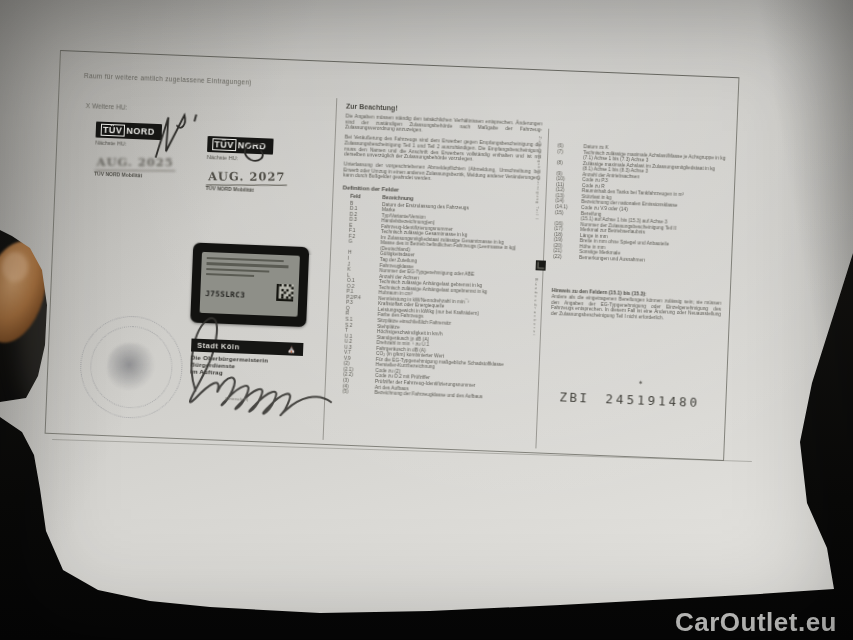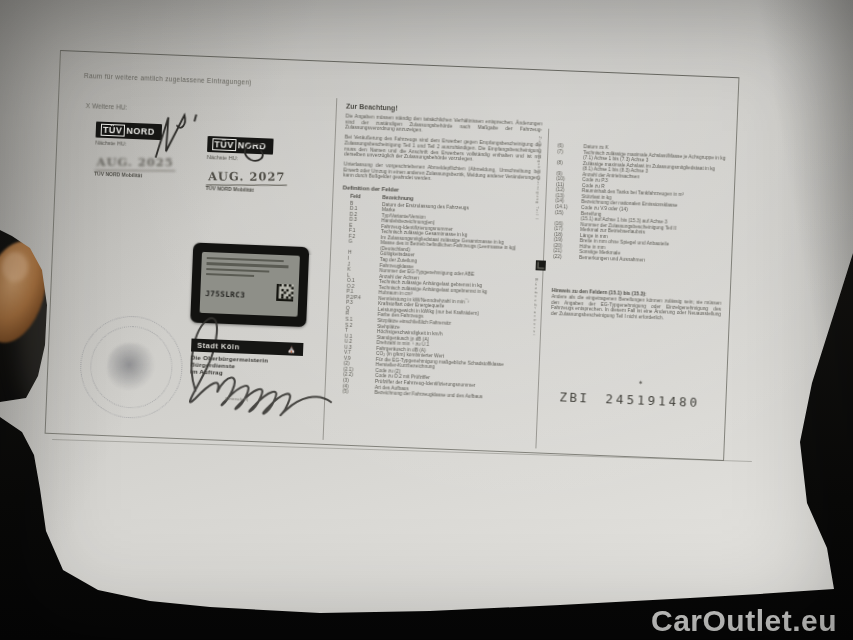--- a/index.html
+++ b/index.html
@@ -91,21 +91,21 @@
   .right{position:absolute;left:500px;top:72px;width:172px;}
   .right .frow .fc{width:26px;padding-left:0;}
   .tyre-note{position:absolute;left:500px;top:216px;width:170px;}
   .tyre-title{font-size:5px;font-weight:bold;color:#4c4b45;margin-bottom:1px;}
   .tyre-text{font-size:4.8px;line-height:5.6px;color:#5c5b54;text-align:justify;}
   .serial{position:absolute;left:512px;top:318px;font-family:"DejaVu Sans Mono",monospace;
     color:#45443e;font-size:12.5px;letter-spacing:2.5px;}
   .serial .num{margin-left:16px;letter-spacing:3px;}
   .serial-star{position:absolute;left:590px;top:304px;font-size:6px;color:#55544e;}
   
-  .watermark{position:absolute;right:16px;bottom:2px;font-size:30px;font-weight:bold;
+  .watermark{position:absolute;right:16px;bottom:2px;font-size:26px;font-weight:bold;
     color:#d6d6d4;letter-spacing:.5px;opacity:.95;}
 </style>
 </head>
 <body>
 
 <div class="scene">
   <div class="bg-smudge"></div>
   <div class="finger"></div>
   <div class="finger-nail"></div>
 

